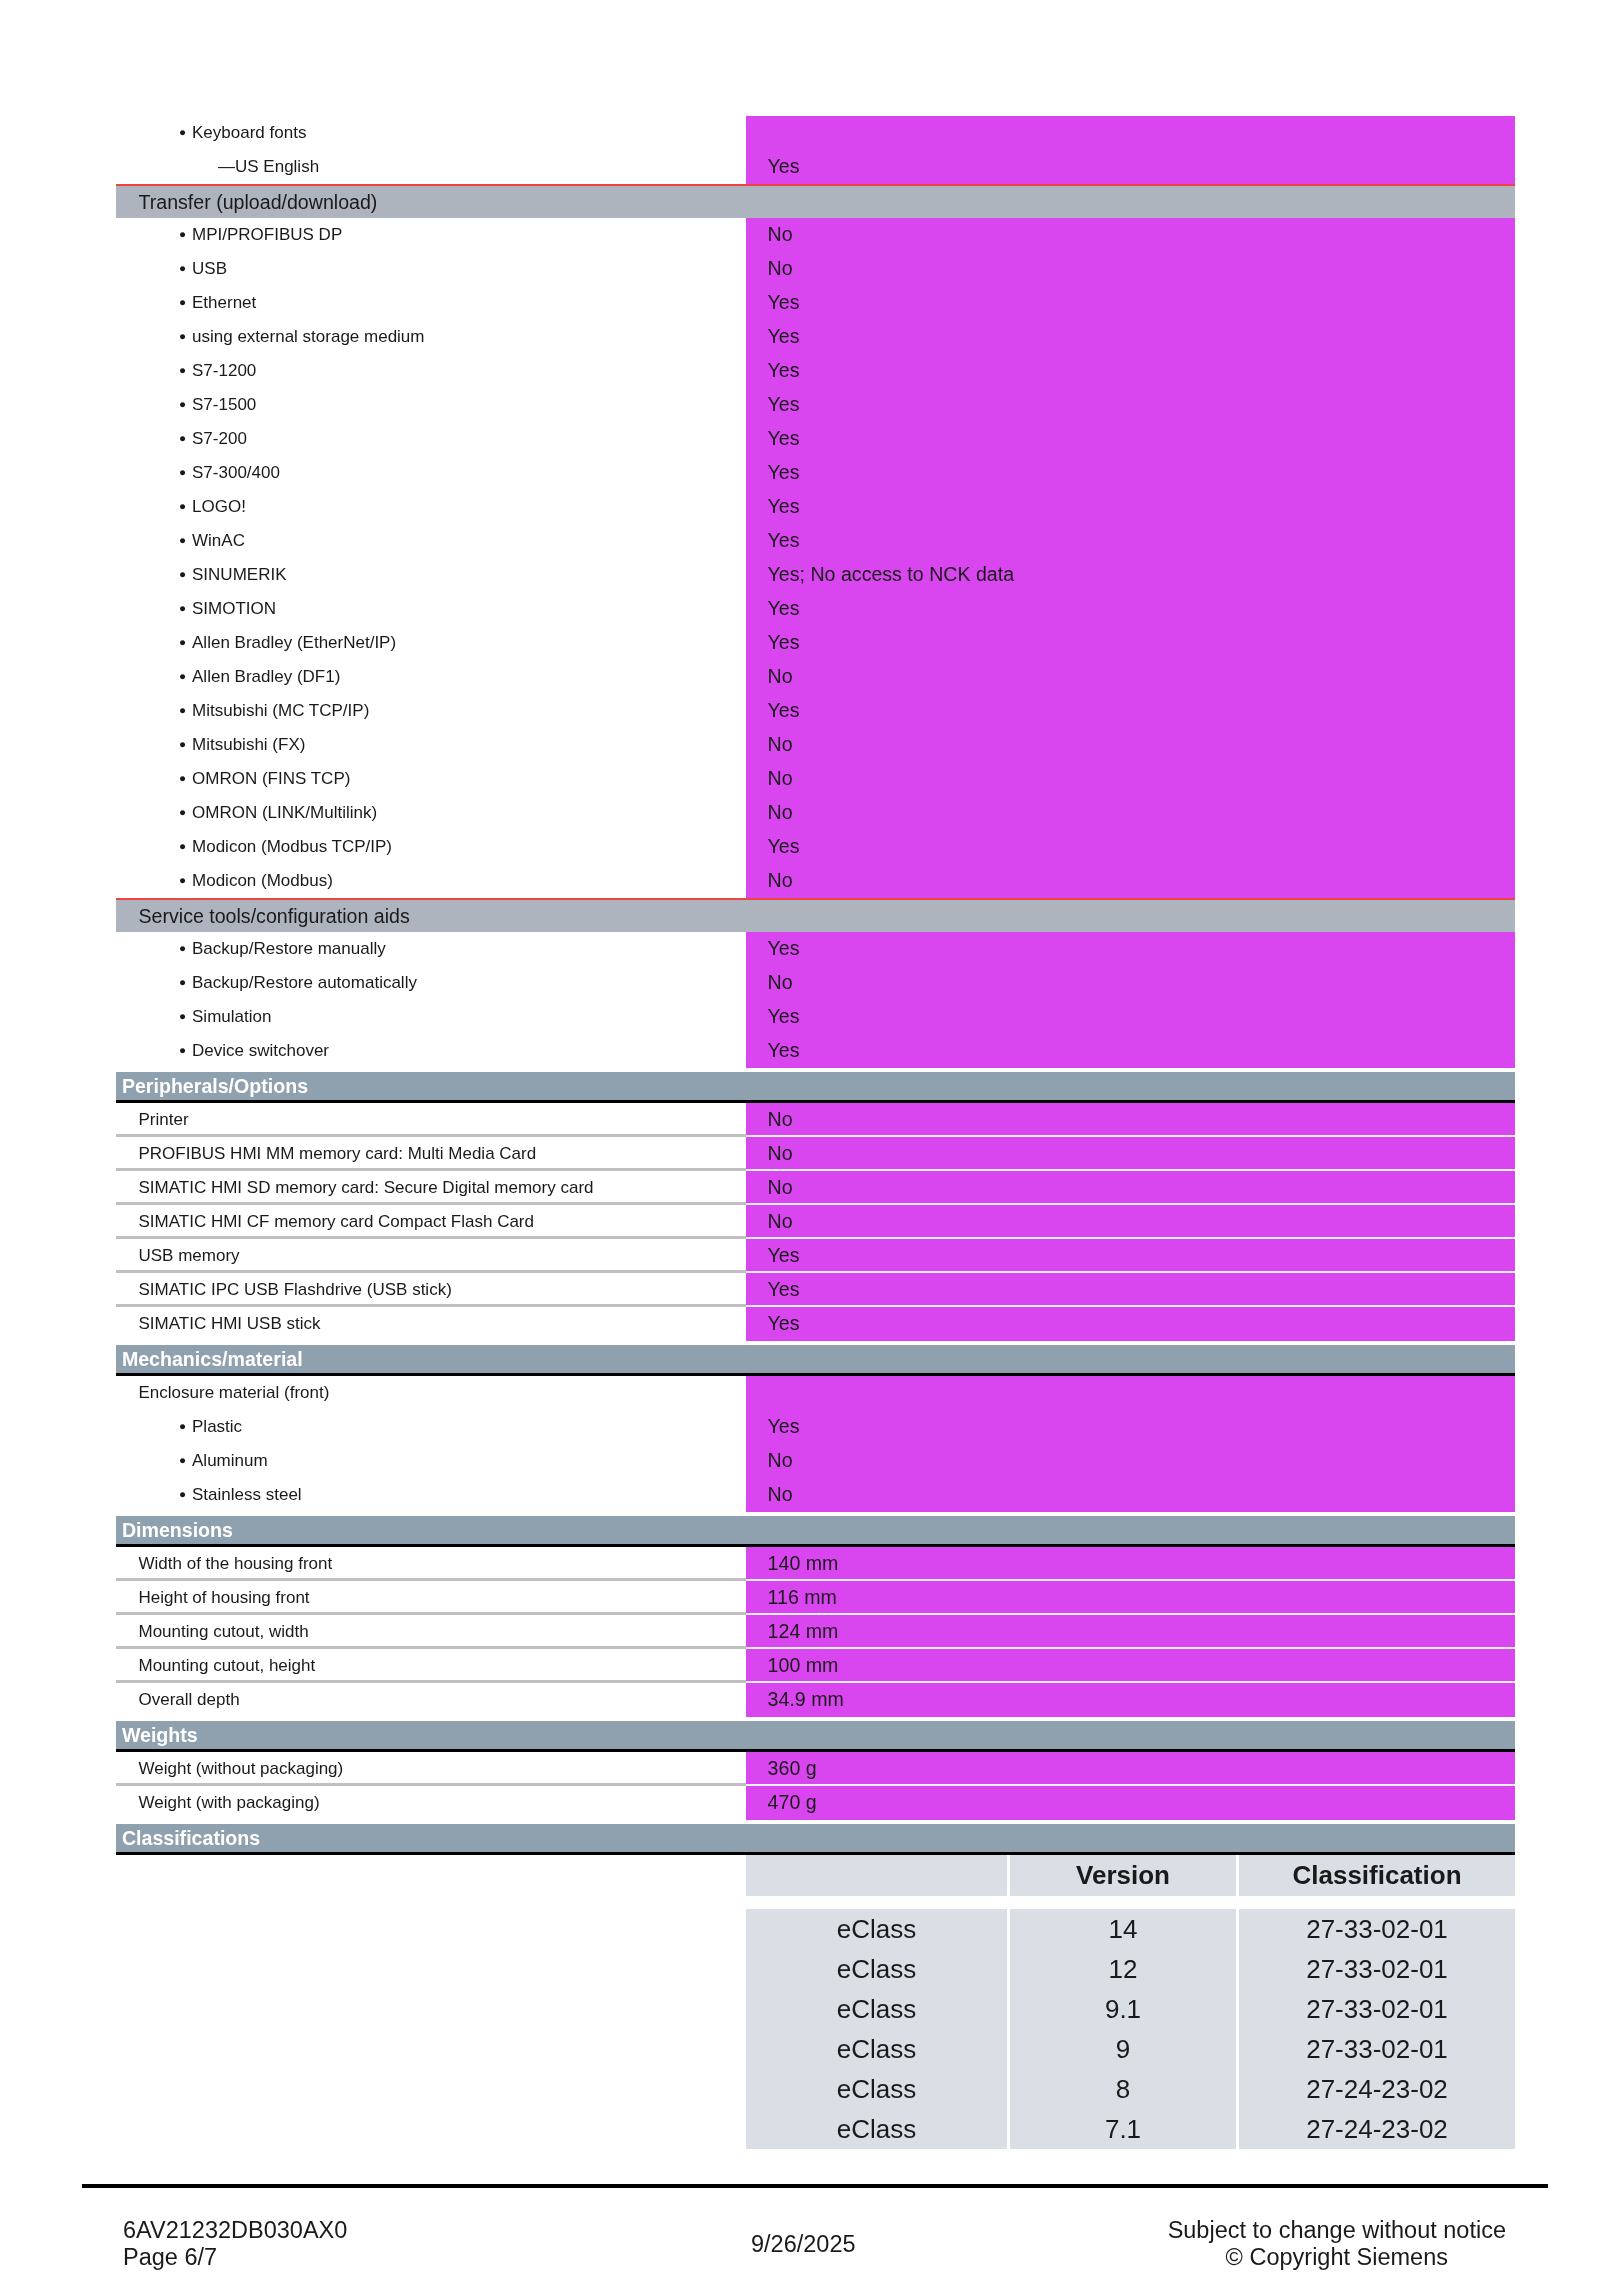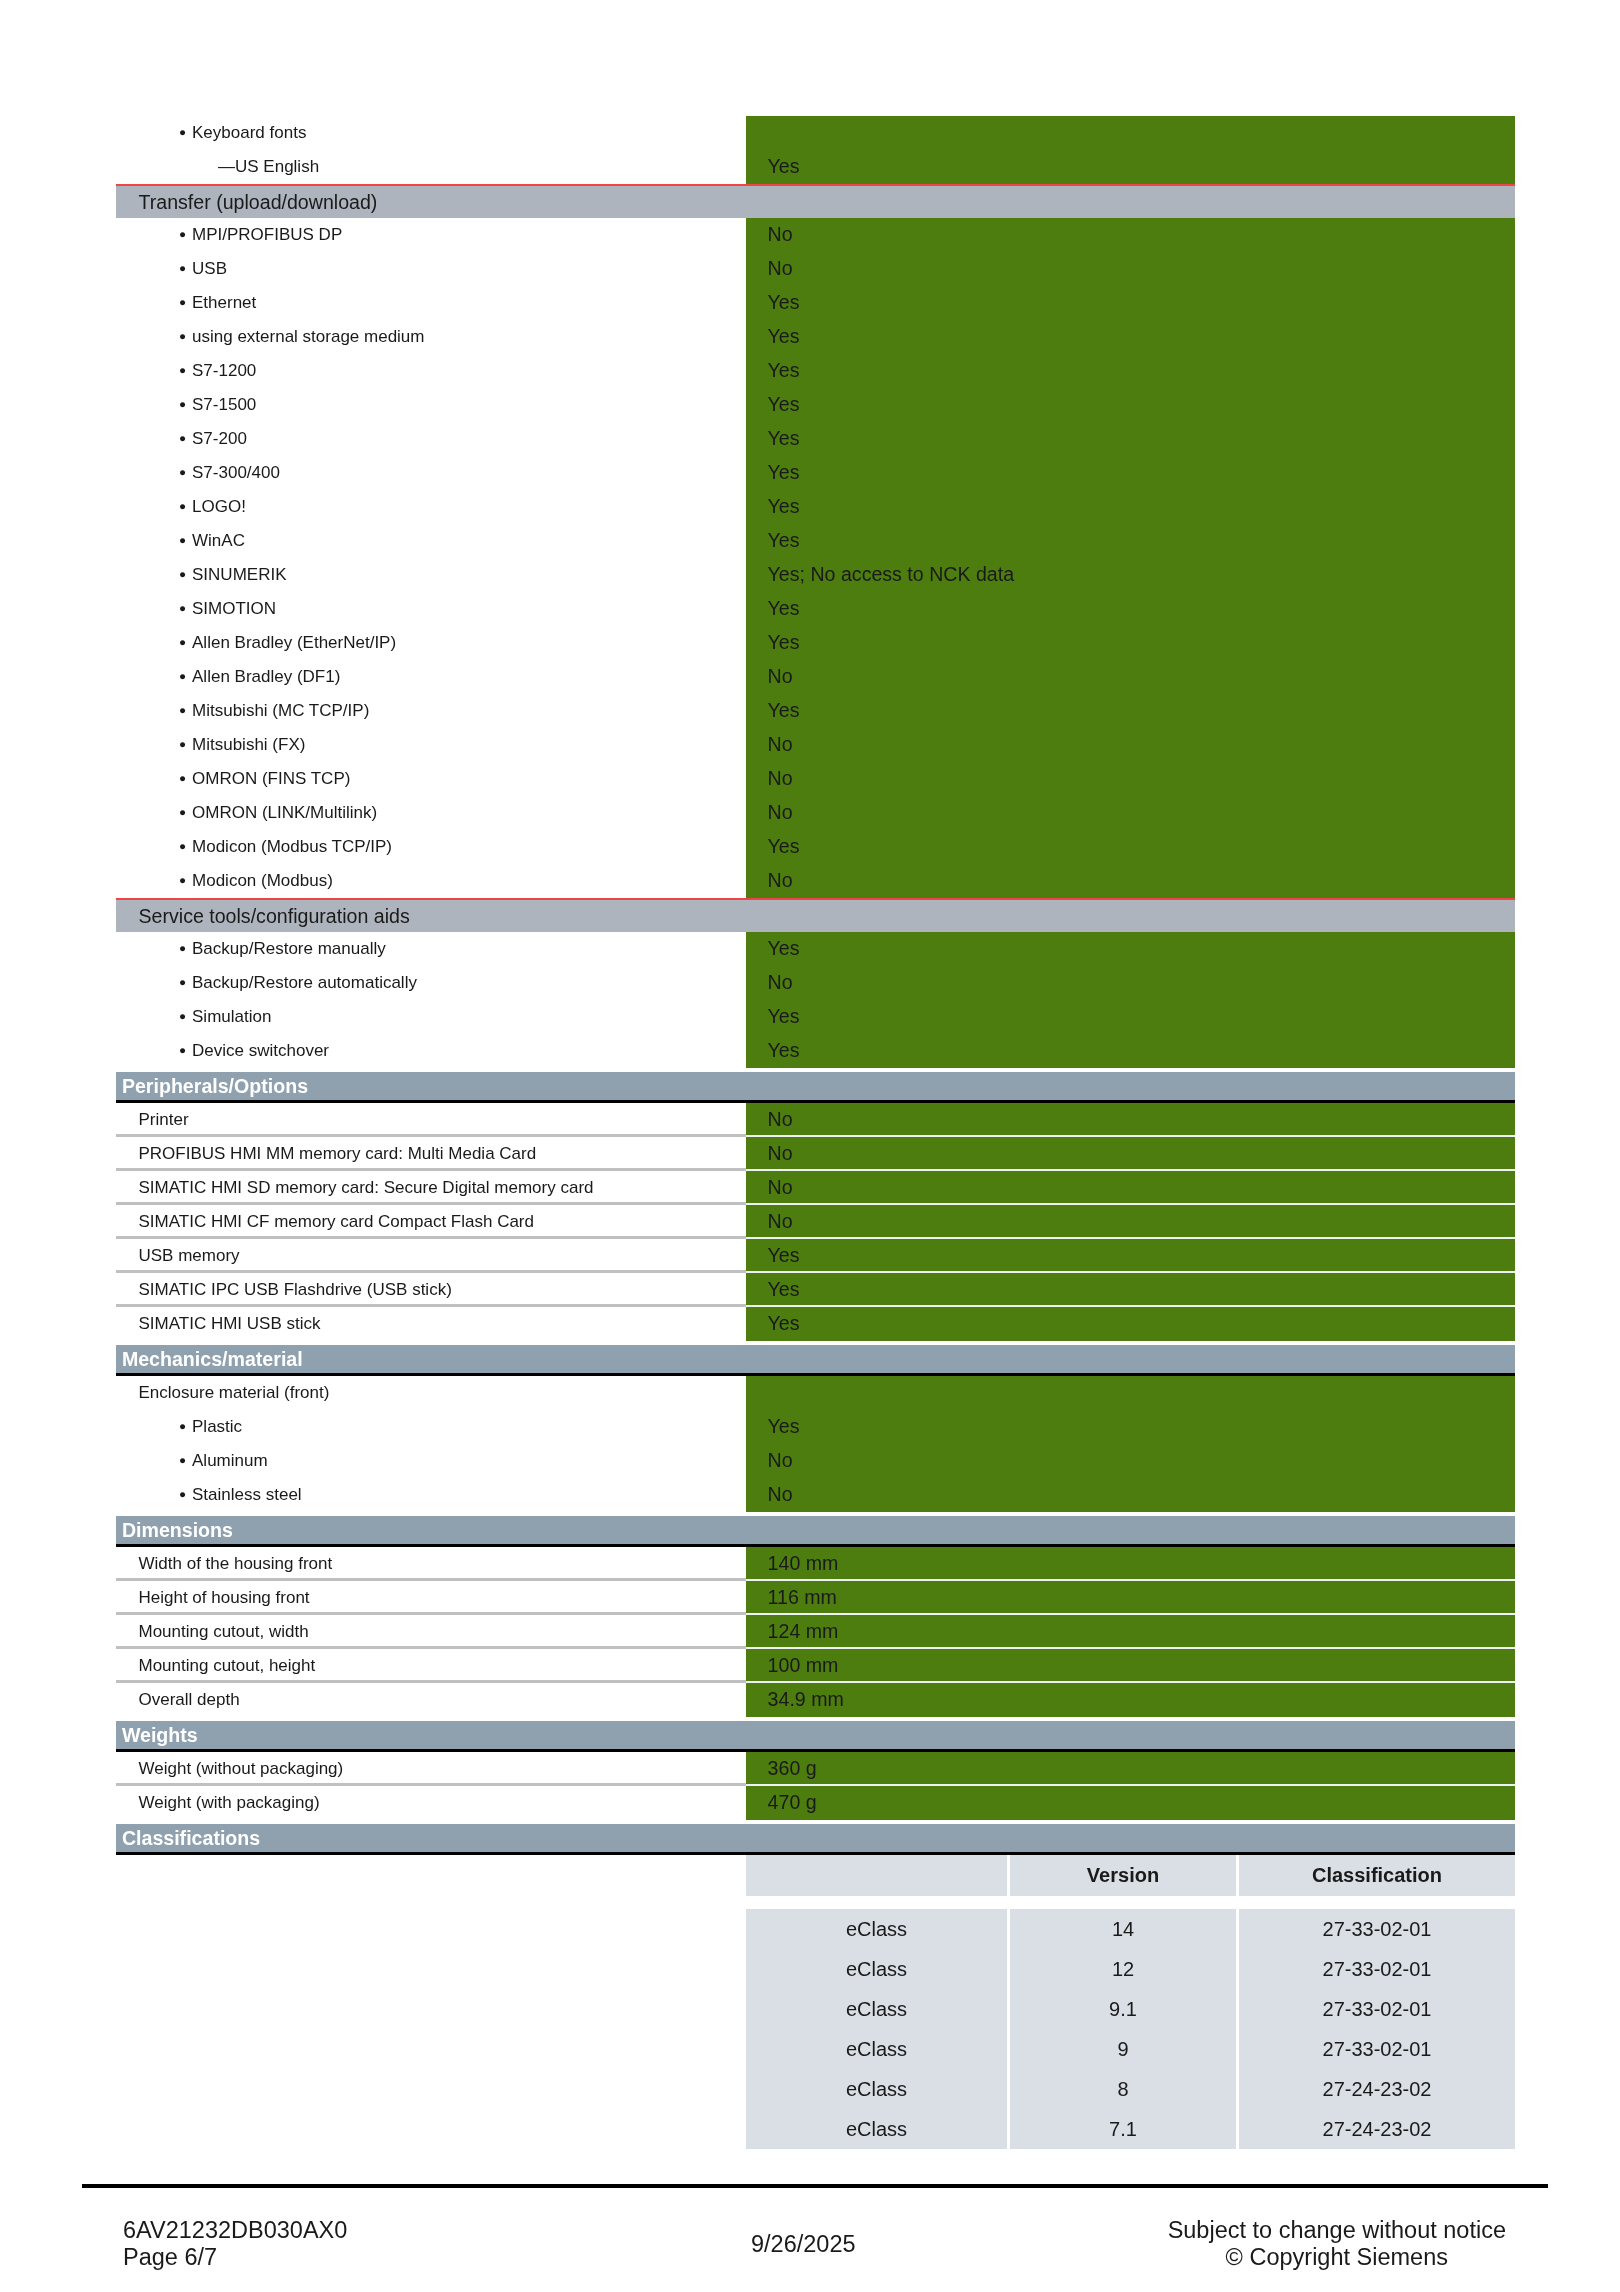--- a/index.html
+++ b/index.html
@@ -1,32 +1,32 @@
 <!DOCTYPE html>
 <html><head>
 <meta charset="utf-8">
 <style>
   html, body { margin:0; padding:0; background:#ffffff; }
   body { width:1620px; height:2293px; position:relative; font-family:"Liberation Sans", sans-serif; color:#1a1a1a; overflow:hidden; }
   .table { position:absolute; left:116px; top:116px; width:1399px; }
   .row { position:relative; height:34px; display:flex; }
   .lbl { width:630px; height:100%; box-sizing:border-box; font-size:17px; line-height:33px; white-space:nowrap; }
-  .val { flex:1; height:100%; background:#4d7c0f; box-sizing:border-box; padding-left:21.6px; font-size:19.6px; line-height:33px; white-space:nowrap; }
+  .val { flex:1; height:100%; background:#d946ef; box-sizing:border-box; padding-left:21.6px; font-size:19.6px; line-height:33px; white-space:nowrap; }
   .l0 { padding-left:22.5px; }
   .l1 { padding-left:63px; }
   .l2 { padding-left:102px; }
   .bullet::before { content:"\25CF"; font-size:11.8px; position:relative; top:-2px; margin-right:5.9px; }
   .dash::before { content:"\2014 "; }
   .subhead { height:34px; background:#aeb4bd; font-size:19.6px; line-height:33px; padding-left:22.5px; box-sizing:border-box; border-top:2px solid #ef4444; }
   .sechead { height:31px; background:#8fa1ae; color:#ffffff; font-weight:bold; font-size:19.6px; line-height:29px; padding-left:5.9px; box-sizing:border-box; border-bottom:3.9px solid #000; margin-top:4px; }
   .sep .lbl { border-bottom:3.9px solid #c0c0c0; }
   .sep .val { border-bottom:2.9px solid #eef2f5; }
   .class-table { display:flex; flex-direction:column; margin-left:630px; }
   .crow { display:flex; height:40px; }
-  .crow > div { background:#d9dfe5; text-align:center; font-size:20px; line-height:40px; box-sizing:border-box; }
+  .crow > div { background:#d9dfe5; text-align:center; font-size:26px; line-height:40px; box-sizing:border-box; }
   .c1 { width:264px; border-right:3.9px solid #fff; }
   .c2 { width:229px; border-right:3.9px solid #fff; }
   .c3 { flex:1; }
   .chead > div { font-weight:bold; height:41px; line-height:41px; }
   .chead { border-bottom:5.9px solid #fff; margin-bottom:2px; height:47px; }
   .bottom-rule { position:absolute; left:82px; top:2184px; width:1466px; height:3.9px; background:#000; }
   .footer { position:absolute; top:2217px; font-size:23.5px; line-height:27.4px; }
   .f-left { left:123px; }
   .f-mid { left:751px; top:2231px; }
   .f-right { right:114px; text-align:center; }

